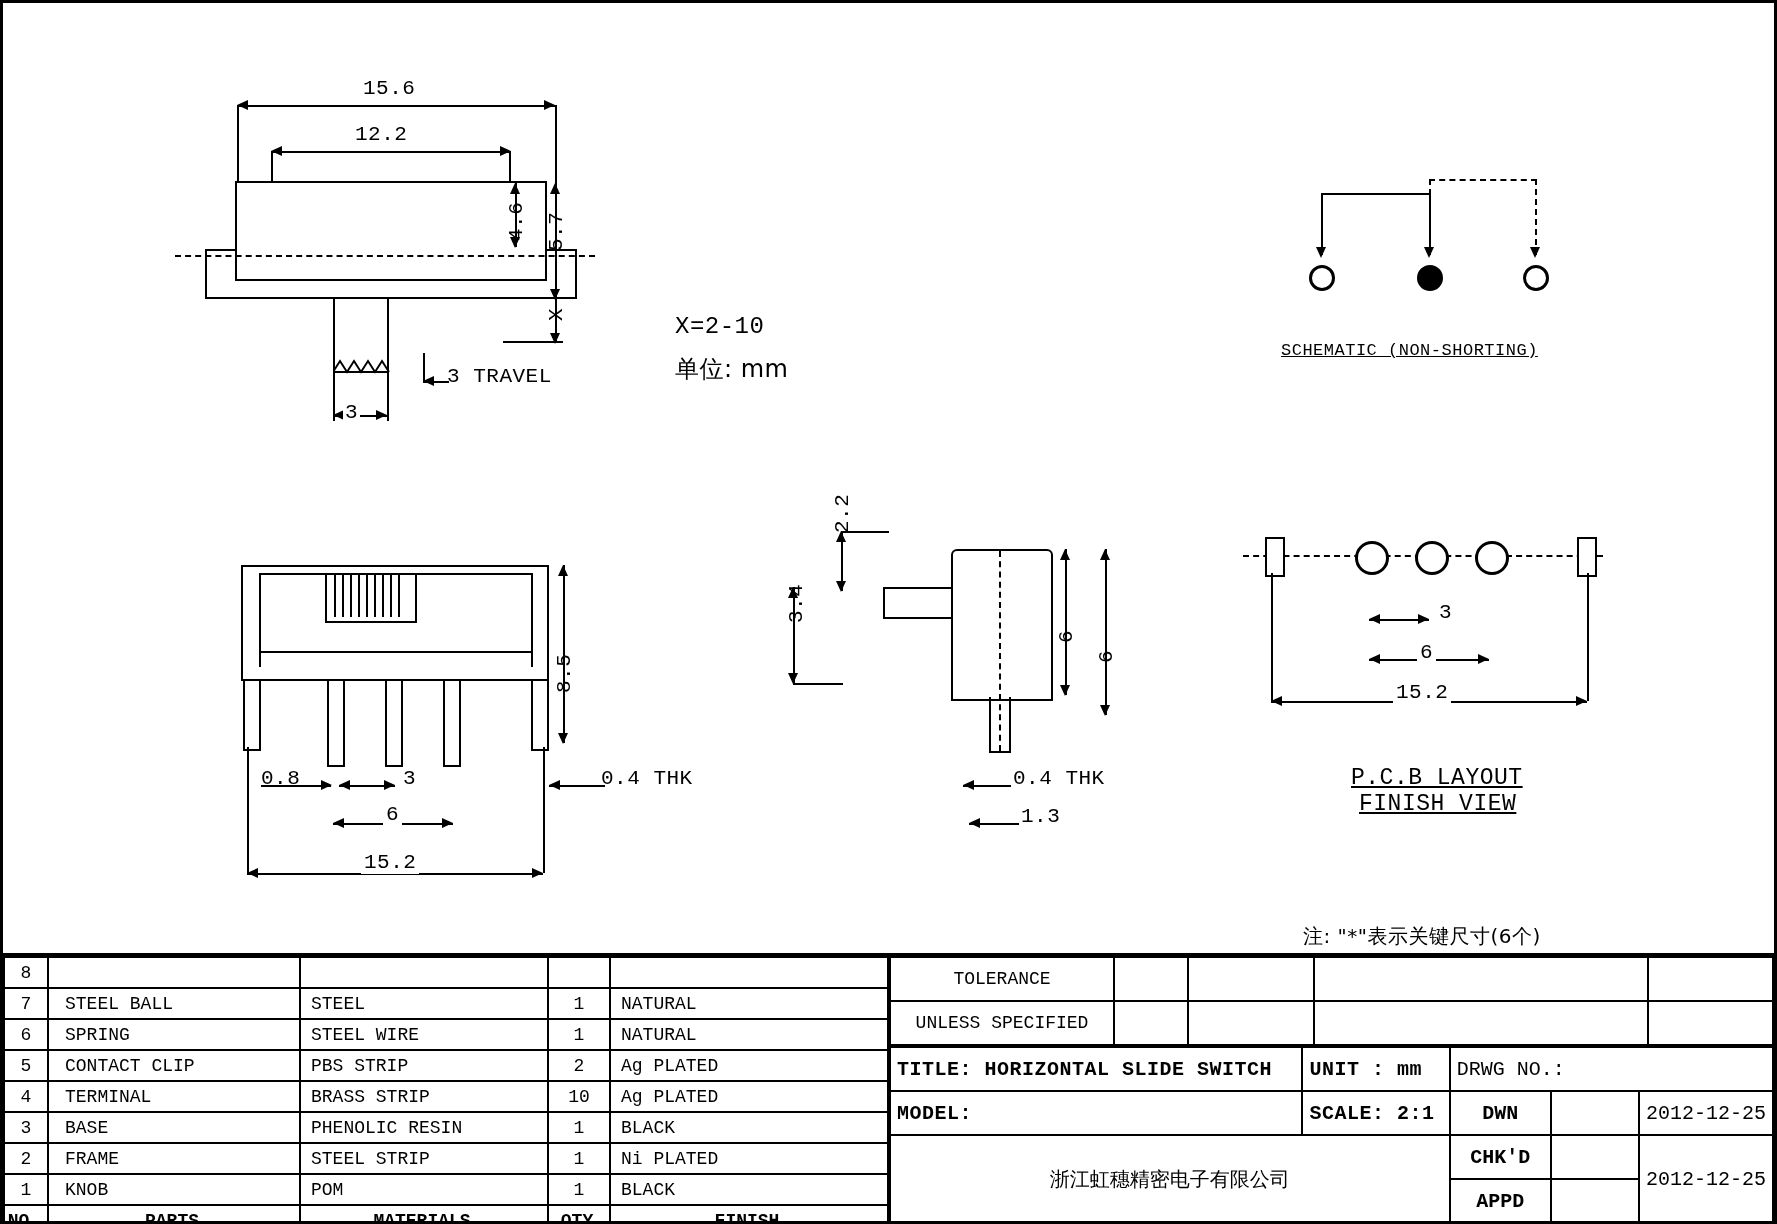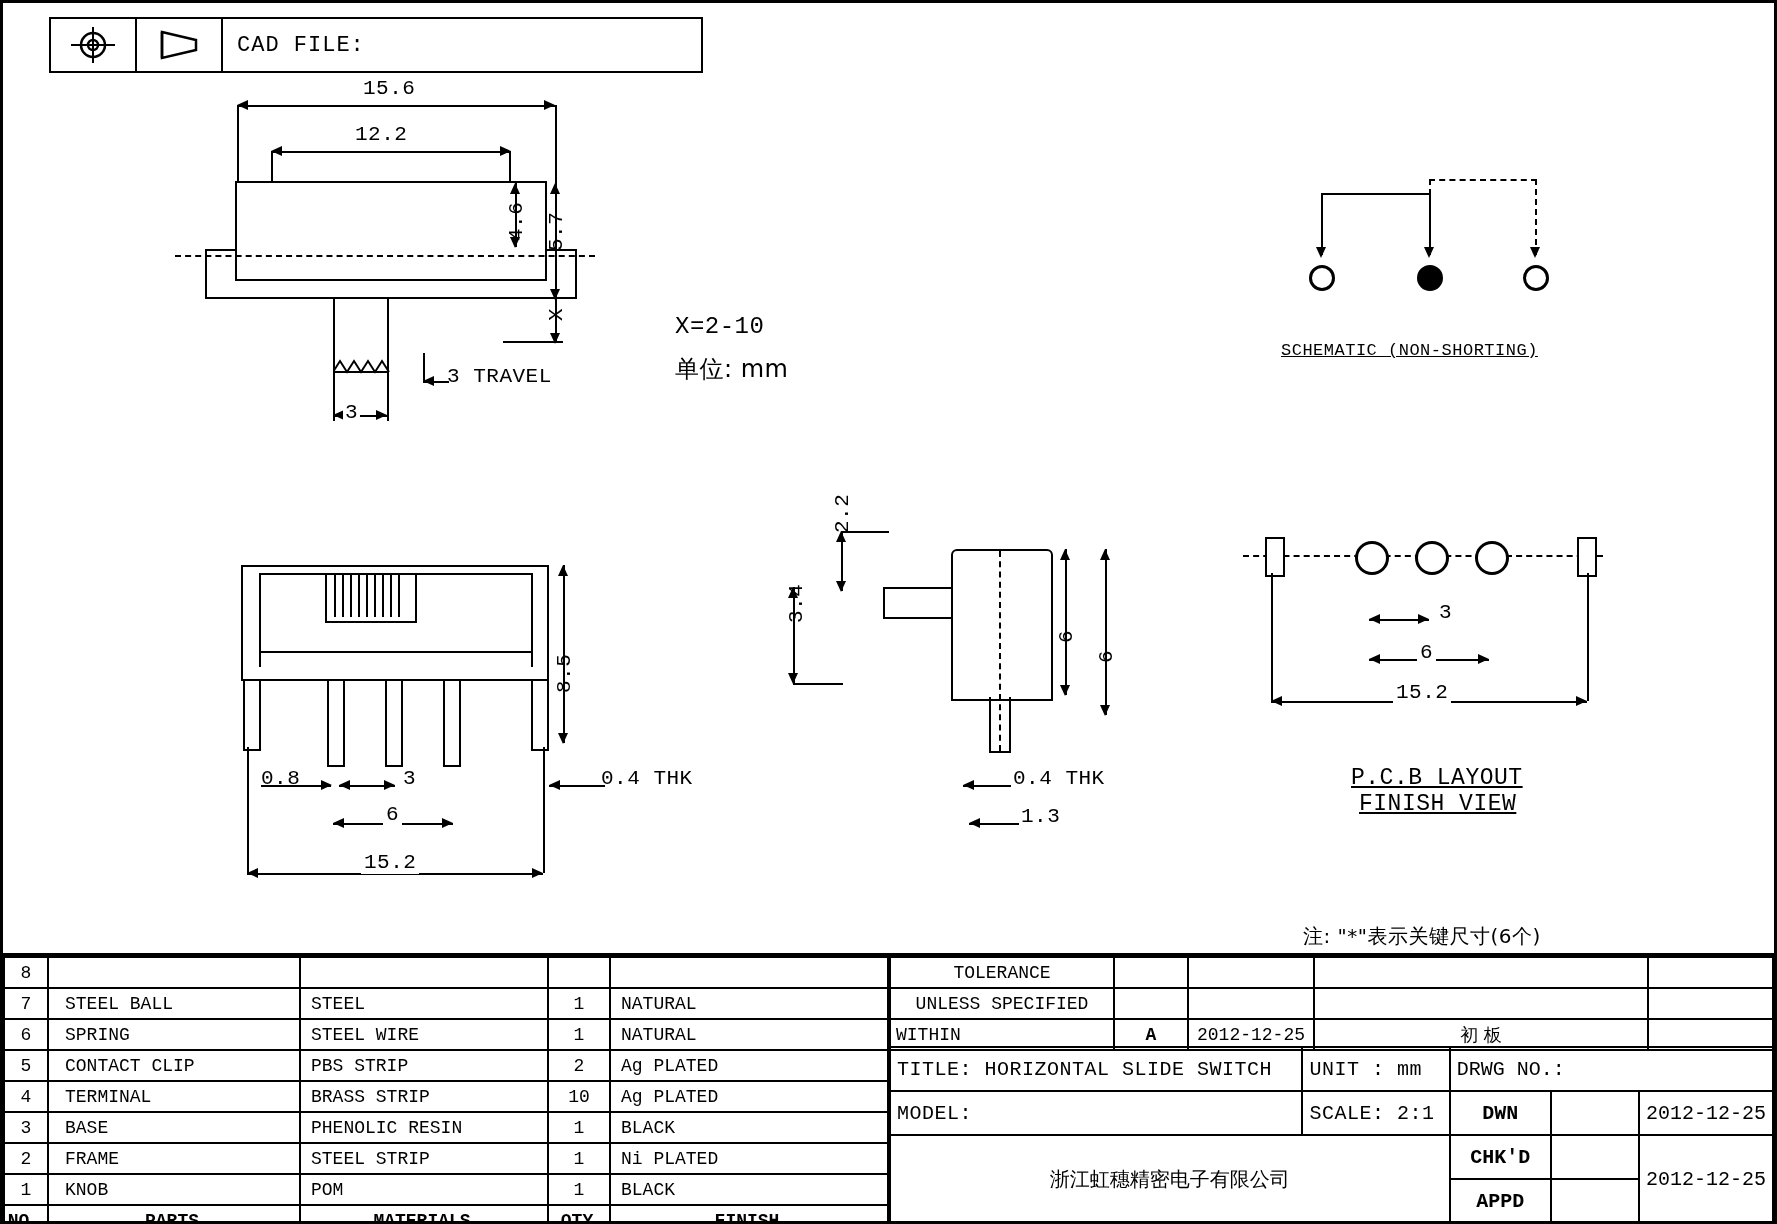--- a/index.html
+++ b/index.html
@@ -42,47 +42,30 @@
   #bom td.num{width:34px;text-align:center;}
   #bom td.part{width:230px;padding-left:16px;margin-top:16px;}
   #bom td.mat{width:232px;padding-left:10px;}
   #bom td.qty{width:52px;text-align:center;}
   #bom td.fin{padding-left:10px;}
   #bom tr.hdr td{text-align:center;font-weight:bold;padding-left:0;}
   #rev{position:absolute;left:886px;top:0;width:885px;height:90px;}
   #rev td{border:2px solid #000;font-size:18px;padding:0 5px;white-space:nowrap;height:29px;}
   #title2{position:absolute;left:886px;top:90px;width:885px;height:178px;}
   #title2 td{border:2px solid #000;font-size:20px;padding:0 6px;white-space:nowrap;}
-  .big{font-size:23px;letter-spacing:0.5px;}
+  .big{font-size:23px;letter-spacing:0.5px;font-weight:bold;}
   .cjkbig{font-family:"DejaVu Sans",sans-serif;font-size:29px;font-weight:normal;text-align:center;}
   .ctr{text-align:center;}
   .bold{font-weight:bold;}
 </style>
 </head>
 <body>
 
 <div id="sheet">
 
-  <div id="topbox" class="abs">
-    <div class="cell c1">
-      <svg width="56" height="40" viewBox="0 0 56 40">
-        <circle cx="28" cy="20" r="12" fill="none" stroke="#000" stroke-width="2.5"></circle>
-        <circle cx="28" cy="20" r="5" fill="none" stroke="#000" stroke-width="2.5"></circle>
-        <line x1="28" y1="2" x2="28" y2="38" stroke="#000" stroke-width="2"></line>
-        <line x1="6" y1="20" x2="50" y2="20" stroke="#000" stroke-width="2"></line>
-      </svg>
-    </div>
-    <div class="cell c2">
-      <svg width="58" height="34" viewBox="0 0 58 34">
-        <polygon points="12,4 46,12 46,22 12,30" fill="none" stroke="#000" stroke-width="2.5"></polygon>
-        <line x1="12" y1="4" x2="12" y2="30" stroke="#000" stroke-width="2.5"></line>
-      </svg>
-    </div>
-    <div class="cell c3">CAD FILE:</div>
-  </div>
 
   <div class="ln h1" style="left:232px;top:178px;width:312px;"></div>
   <div class="ln v1" style="left:232px;top:178px;height:100px;"></div>
   <div class="ln v1" style="left:542px;top:178px;height:100px;"></div>
   <div class="ln h1" style="left:232px;top:276px;width:312px;"></div>
 
   <div class="ln h1" style="left:202px;top:246px;width:32px;"></div>
   <div class="ln v1" style="left:202px;top:246px;height:50px;"></div>
   <div class="ln h1" style="left:202px;top:294px;width:32px;"></div>
   <div class="ln h1" style="left:542px;top:246px;width:32px;"></div>
@@ -365,27 +348,20 @@
         <td style="width:322px;"></td>
         <td></td>
       </tr>
       <tr>
         <td class="ctr">UNLESS  SPECIFIED</td>
         <td></td>
         <td></td>
         <td></td>
         <td></td>
       </tr>
-      <tr>
-        <td>WITHIN</td>
-        <td class="ctr bold">A</td>
-        <td class="ctr">2012-12-25</td>
-        <td class="ctr" style="font-family:'DejaVu Sans',sans-serif;">初 板</td>
-        <td></td>
-      </tr>
     </tbody>
       </table>
 
     <table id="title2">
       <tbody>
           <tr>
         <td rowspan="1" style="width:406px;height:35px;" class="big">TITLE: HORIZONTAL SLIDE SWITCH</td>
         <td style="width:136px;" class="big">UNIT : mm</td>
         <td colspan="3" style="width:340px;">DRWG NO.:</td>
       </tr>

